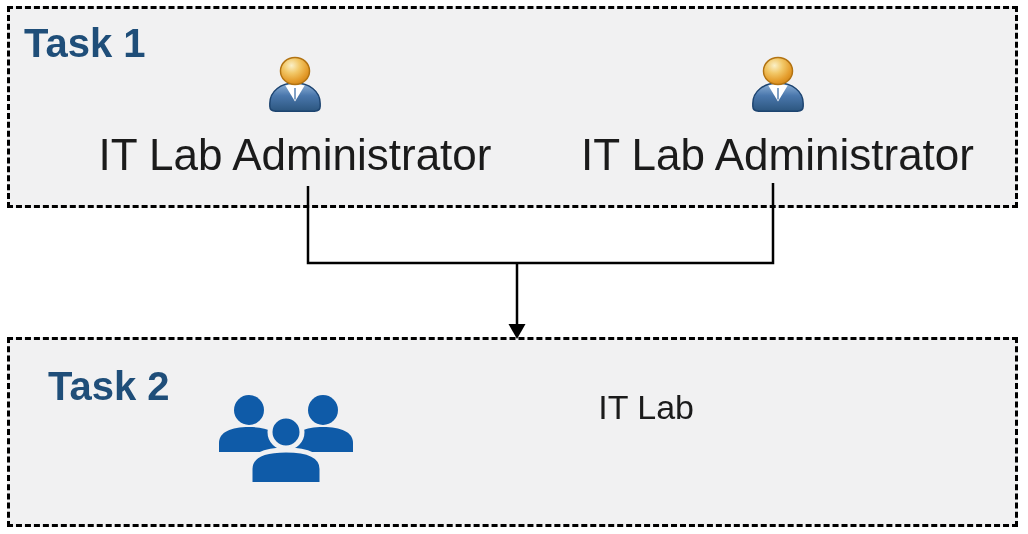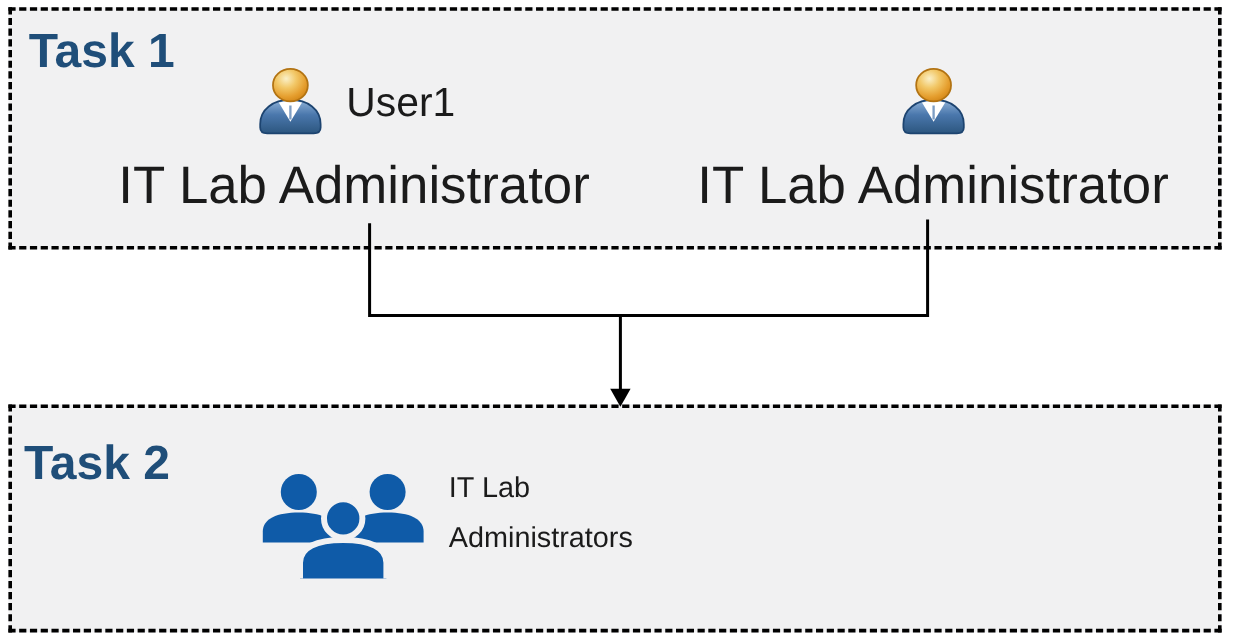--- a/index.html
+++ b/index.html
@@ -26,21 +26,21 @@
   .task-label {
     position: absolute;
     margin: 0;
     font-size: 40px;
     font-weight: bold;
     color: #1F4E79;
     line-height: 1.1;
     white-space: nowrap;
   }
   .task1 .task-label { left: 14px; top: 12px; }
-  .task2 .task-label { left: 10px; top: 24px; }
+  .task2 .task-label { left: 38px; top: 24px; }
 
   .member {
     position: absolute;
     display: flex;
     flex-direction: column;
     align-items: center;
     top: 44px;
   }
   .member.m0 { left: 50px;  width: 470px; }
   .member.m1 { left: 535px; width: 465px; }
@@ -63,22 +63,22 @@
     z-index: 3;
     pointer-events: none;
   }
 
   .group-icon { position: absolute; left: 206px; top: 54px; width: 140px; height: 88px; }
 
   .group-name {
     position: absolute;
     left: 364px; top: 46px;
     width: 320px;
-    text-align: left;
-    font-size: 24px;
+    text-align: right;
+    font-size: 34px;
     line-height: 42px;
   }
 
   .defs-holder { position: absolute; width: 0; height: 0; overflow: hidden; }
 </style>
 </head>
 <body>
 
 <svg class="defs-holder" aria-hidden="true">
   <defs>
@@ -104,21 +104,20 @@
     <div class="member m0">
       <div class="member-row">
         <span class="person-icon">
           <svg viewBox="0 0 64 64" width="62" height="62">
             <path d="M32,29 C17,29 6,37.5 6,50 L6,53 C6,56.5 8.5,58 12,58 L52,58 C55.5,58 58,56.5 58,53 L58,50 C58,37.5 47,29 32,29 Z" fill="url(#bodyGrad)" stroke="#1D4470" stroke-width="1.5"></path>
             <path d="M22,31.5 L32,48 L42,31.5 C36,29.6 28,29.6 22,31.5 Z" fill="#FFFFFF"></path>
             <line x1="32" y1="34" x2="32" y2="46" stroke="#7E9EC4" stroke-width="2"></line>
             <ellipse cx="32" cy="16.5" rx="15" ry="14" fill="url(#headGrad)" stroke="#B27312" stroke-width="1.5"></ellipse>
           </svg>
         </span>
-        <span class="member-name">User1</span>
       </div>
       <div class="member-role">IT Lab Administrator</div>
     </div>
 
     <div class="member m1">
       <div class="member-row">
         <span class="person-icon">
           <svg viewBox="0 0 64 64" width="62" height="62">
             <path d="M32,29 C17,29 6,37.5 6,50 L6,53 C6,56.5 8.5,58 12,58 L52,58 C55.5,58 58,56.5 58,53 L58,50 C58,37.5 47,29 32,29 Z" fill="url(#bodyGrad)" stroke="#1D4470" stroke-width="1.5"></path>
             <path d="M22,31.5 L32,48 L42,31.5 C36,29.6 28,29.6 22,31.5 Z" fill="#FFFFFF"></path>
@@ -149,17 +148,16 @@
         </g>
         <g fill="#0F5BA8" stroke="#F1F1F2" stroke-width="5">
           <circle cx="70" cy="38" r="16"></circle>
           <path d="M34,91 L34,75 C34,62 48,56 70,56 C92,56 106,62 106,75 L106,91 Z"></path>
         </g>
       </svg>
     </span>
 
     <div class="group-name">
       <div>IT Lab</div>
-      <div>Administrators</div>
     </div>
   </section>
 
 </div>
 
 </body></html>

